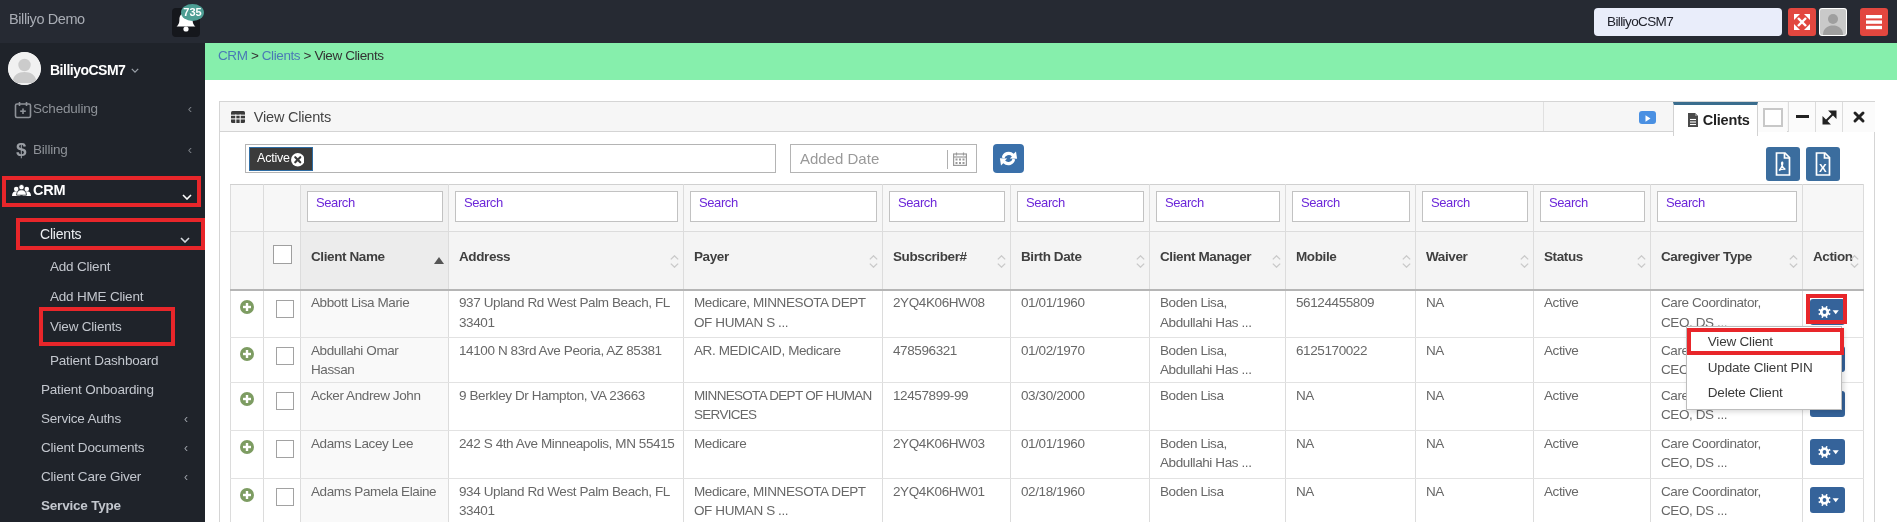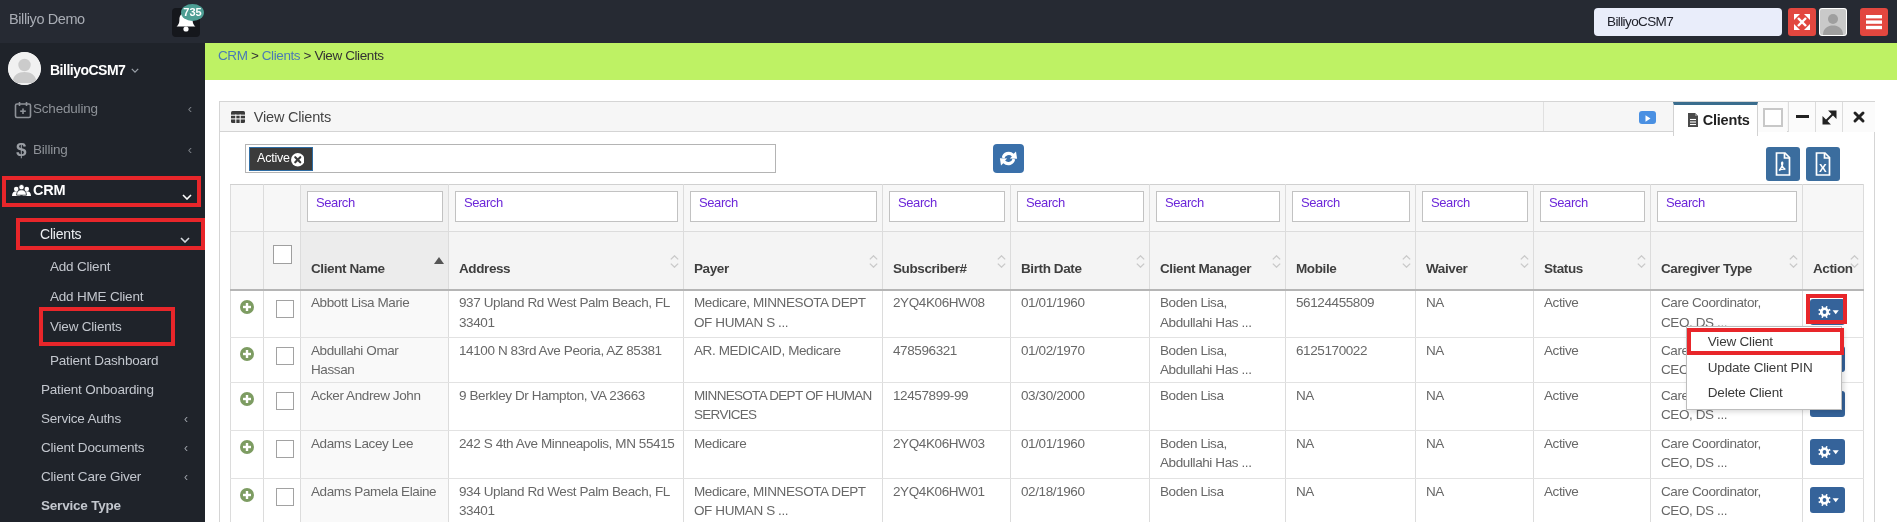--- a/index.html
+++ b/index.html
@@ -41,21 +41,21 @@
 #refresh { position:absolute; left:773px; top:42px; width:31px; height:29px; background:#3a70aa; border-radius:4px; }
 
 
 #tbl { position:absolute; left:10px; top:82px; border-collapse:collapse; table-layout:fixed; width:1633px;
   font-size:13.5px; letter-spacing:-0.4px; }
 #tbl td, #tbl th { border:1px solid #dcdcdc; overflow:hidden; }
 #tbl thead tr.srow { height:47px; }
 #tbl thead tr.srow td { background:#f7f7f7; border-top:1px solid #d0d0d0; vertical-align:top; padding:0; }
 #tbl thead tr.hrow { height:58px; }
 #tbl thead tr.hrow th { background:#f4f4f4; border-bottom:2px solid #b5b5b5; font-weight:bold; color:#3f3f3f;
-  text-align:left; vertical-align:bottom; padding:0 10px 13px 10px; position:relative; font-size:13.5px; }
+  text-align:left; vertical-align:bottom; padding:0 10px 25px 10px; position:relative; font-size:13.5px; }
 #tbl tbody td { white-space:nowrap; vertical-align:top; padding:2.5px 4px 0 10px; line-height:19.5px; color:#686868;
   border-bottom:1px solid #e2e2e2; background:#fff; }
 #tbl .s1 { background:#f9f9f9 !important; }
 #tbl thead .s1h { background:#ececec !important; }
 #tbl thead .s1s { background:#f1f1f1 !important; }
 .si { height:31px; margin:6px 5px 0 6px; border:1px solid #c2c2c2; background:#fff; color:#6d28d9;
   line-height:22px; padding-left:8px; font-size:13px; }
 .sortd { position:absolute; right:4px; top:23px; }
 .cb { width:18px; height:18px; border:1px solid #a2a2a2; background:#fff; margin:6.5px auto 0 auto; }
 .hcb { position:absolute; left:50%; margin-left:-9.5px; top:13px; width:19px; height:19px; border:1px solid #9f9f9f; background:#fff; }
@@ -172,21 +172,21 @@
   <div class="sub" style="left:41px; top:339px;">Patient Onboarding</div>
   <div class="sub" style="left:41px; top:368px;">Service Auths</div>
   <div class="sub" style="left:184px; top:369px; font-size:12px; color:#9ba0a7;">‹</div>
   <div class="sub" style="left:41px; top:397px;">Client Documents</div>
   <div class="sub" style="left:184px; top:398px; font-size:12px; color:#9ba0a7;">‹</div>
   <div class="sub" style="left:41px; top:426px;">Client Care Giver</div>
   <div class="sub" style="left:184px; top:427px; font-size:12px; color:#9ba0a7;">‹</div>
   <div class="sub" style="left:41px; top:455px;font-weight:bold;">Service Type</div>
 </div>
 
-<div class="abs" style="left:205px; top:43px; width:1692px; height:37px; background:#bef264;">
+<div class="abs" style="left:205px; top:43px; width:1692px; height:37px; background:#86efac;">
   <div style="position:absolute; left:13px; top:5px; font-size:13.5px; letter-spacing:-0.4px; color:#333;">
     <span style="color:#4a7ab5;">CRM</span> &gt; <span style="color:#4a7ab5;">Clients</span> &gt; View Clients
   </div>
 </div>
 
 <div id="panel" class="abs" style="left:219px; top:101px; width:1656px; height:421px; background:#fff; border:1px solid #d5d5d5; border-bottom:none;">
   <div id="p-head"></div>
   <div id="p-title">
     <svg width="14" height="12" viewBox="0 0 14 12" style="vertical-align:-1px;">
       <rect x="0" y="0" width="14" height="12" rx="1.5" fill="#3a3a3a"></rect>
@@ -264,20 +264,39 @@
   <div class="inpbox" style="left:25px; width:531px;">
     <div id="tag">Active
       <svg style="position:absolute; right:8px; top:5.5px;" width="13.5" height="13.5" viewBox="0 0 14 14">
         <circle cx="7" cy="7" r="7" fill="#fff"></circle>
         <g stroke="#3b3b3b" stroke-width="2.2" stroke-linecap="round">
             <line x1="4.4" y1="4.4" x2="9.6" y2="9.6"></line>
             <line x1="9.6" y1="4.4" x2="4.4" y2="9.6"></line>
           </g>
       </svg>
     </div>
+  </div>
+  <div class="inpbox" style="left:570px; width:187px; color:#999; font-size:15px; line-height:27px; padding-left:9px;">Added Date
+    <div style="position:absolute; right:28px; top:5px; height:19px; border-left:1px solid #b0b0b0;"></div>
+    <svg width="14" height="14" viewBox="0 0 14 14" style="position:absolute; right:9px; top:7px;">
+      <g fill="none" stroke="#999" stroke-width="1.2">
+        <rect x="0.6" y="2" width="12.8" height="11.4"></rect>
+        <line x1="3.5" y1="0.5" x2="3.5" y2="3.5"></line>
+          <line x1="10.5" y1="0.5" x2="10.5" y2="3.5"></line>
+        <line x1="0.6" y1="5" x2="13.4" y2="5"></line>
+      </g>
+      <g fill="#999">
+        <rect x="2.5" y="6.5" width="2" height="2"></rect>
+          <rect x="6" y="6.5" width="2" height="2"></rect>
+          <rect x="9.5" y="6.5" width="2" height="2"></rect>
+        <rect x="2.5" y="10" width="2" height="2"></rect>
+          <rect x="6" y="10" width="2" height="2"></rect>
+          <rect x="9.5" y="10" width="2" height="2"></rect>
+      </g>
+    </svg>
   </div>
   <div id="refresh">
     <svg width="31" height="29" viewBox="0 0 31 29">
       <g fill="#fff">
         <path d="M8.8 13.4 a7.0 6.7 0 0 1 11.9 -3.6 l2.3 -2.2 l1.1 7.2 l-7.3 -0.4 l2.1 -2 a4.4 4.2 0 0 0 -7.5 2.2 z"></path>
         <path d="M22.2 15.6 a7.0 6.7 0 0 1 -11.9 3.6 l-2.3 2.2 l-1.1 -7.2 l7.3 0.4 l-2.1 2 a4.4 4.2 0 0 0 7.5 -2.2 z"></path>
       </g>
     </svg>
   </div>
   <table id="tbl">

